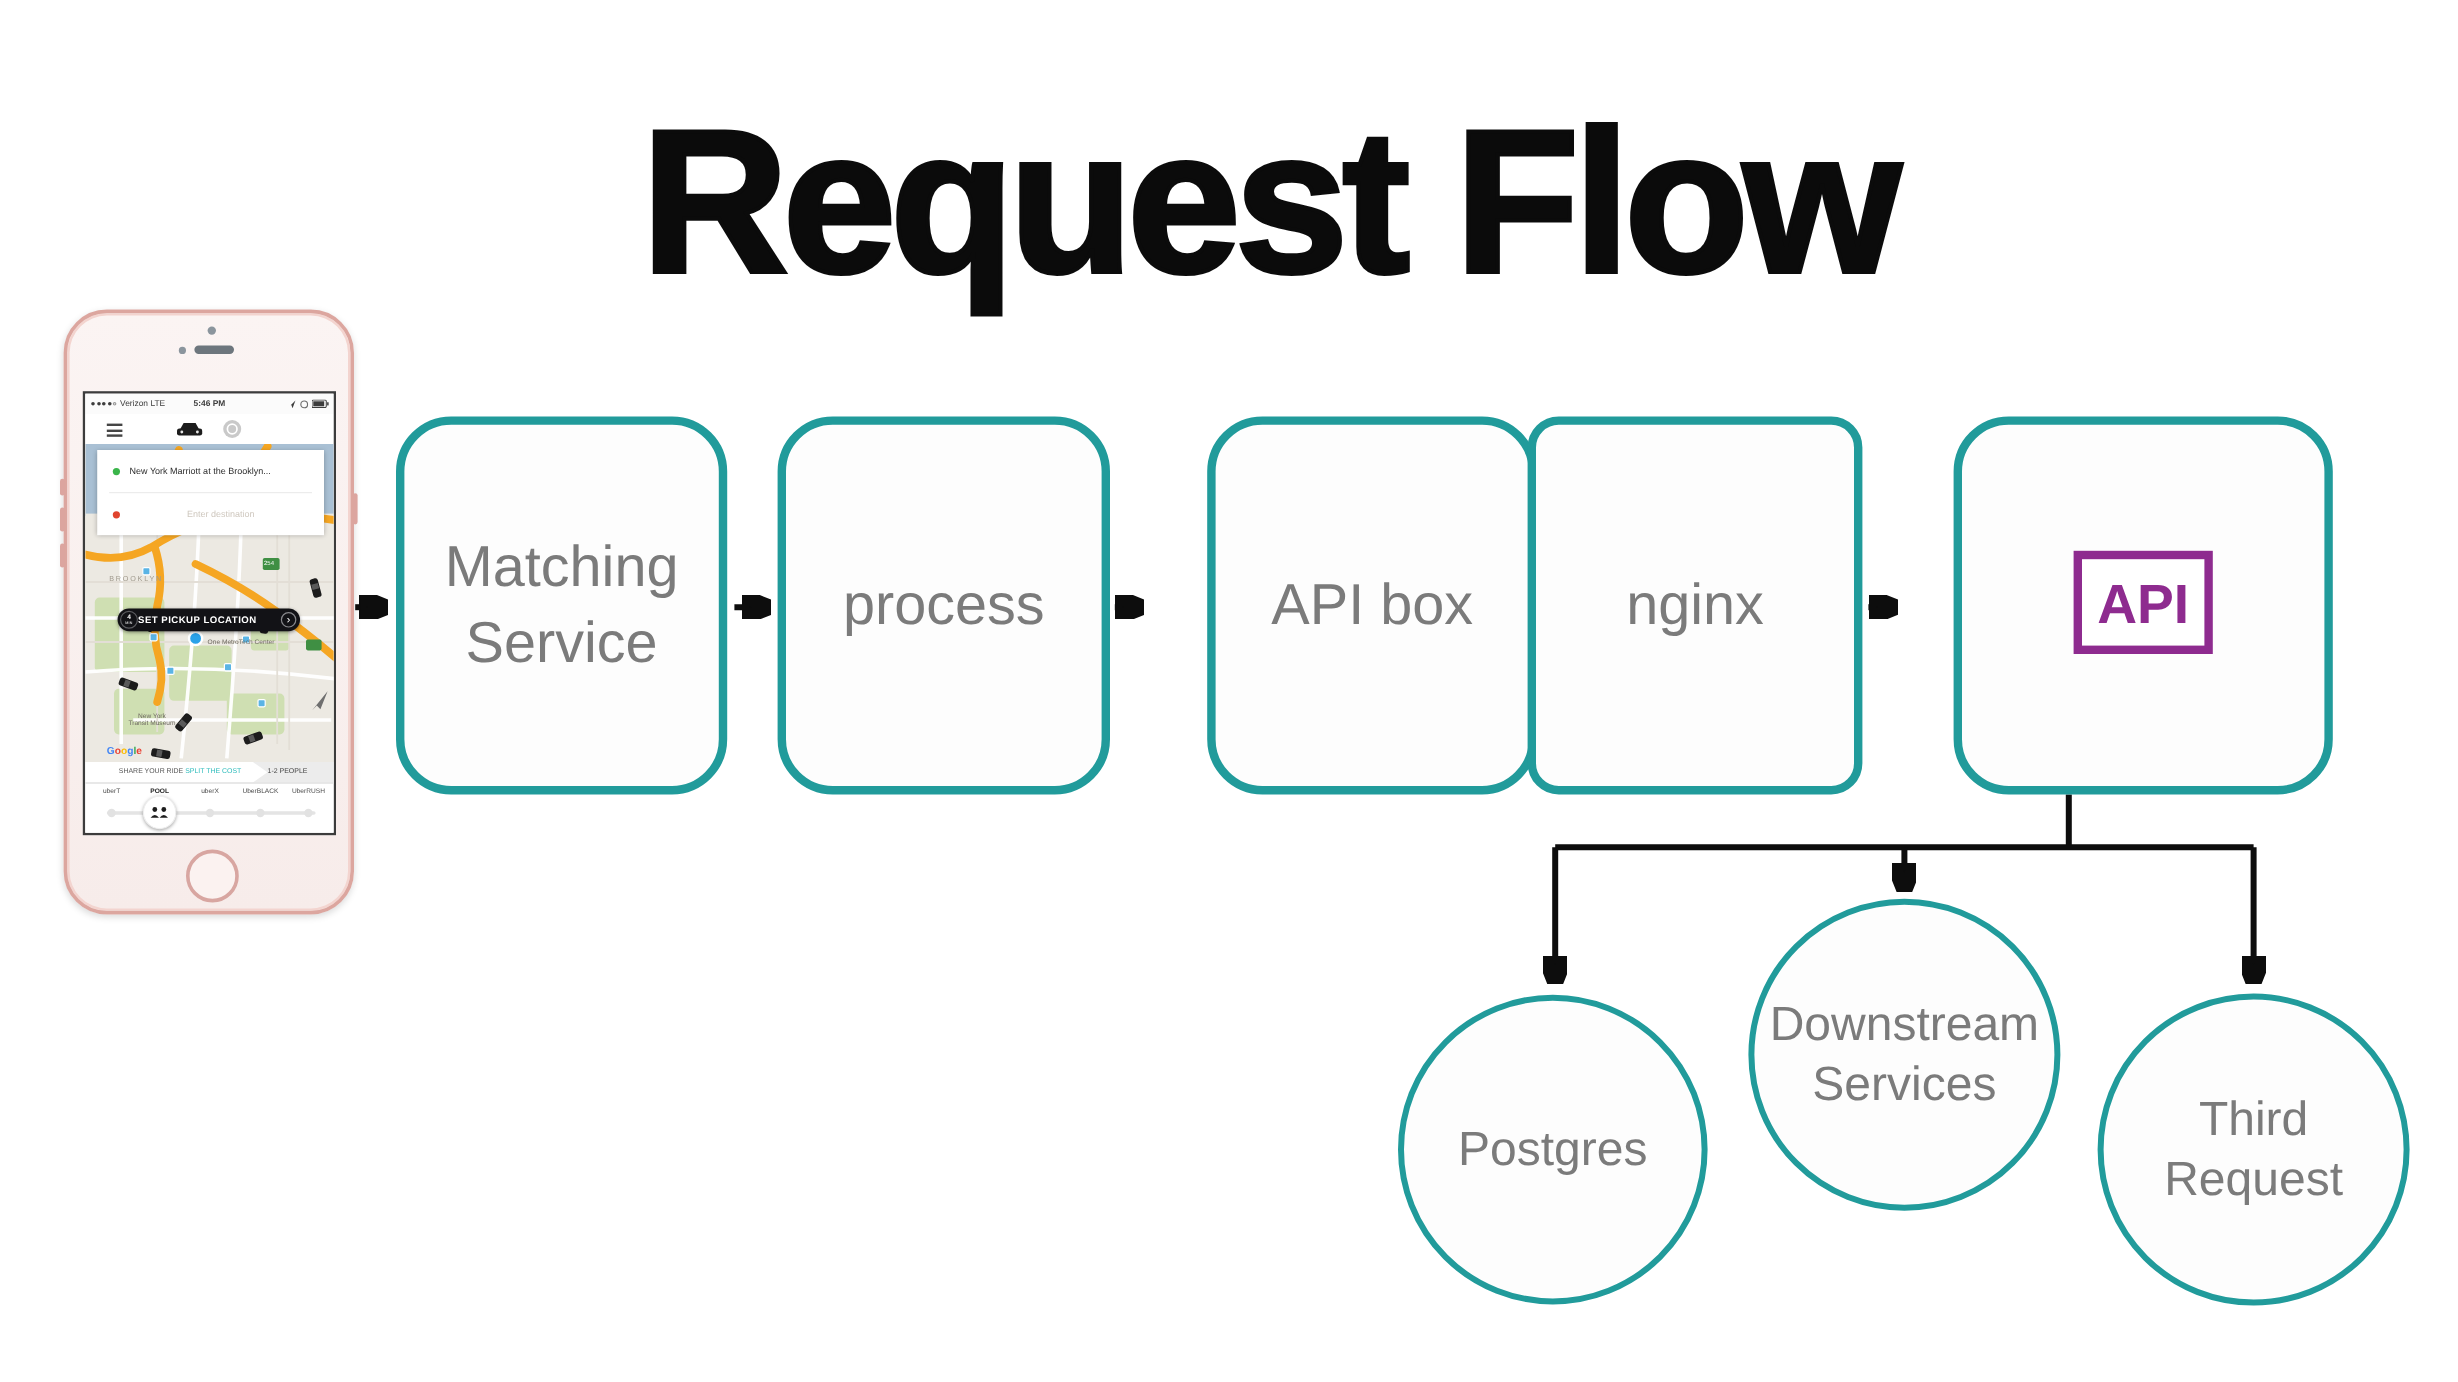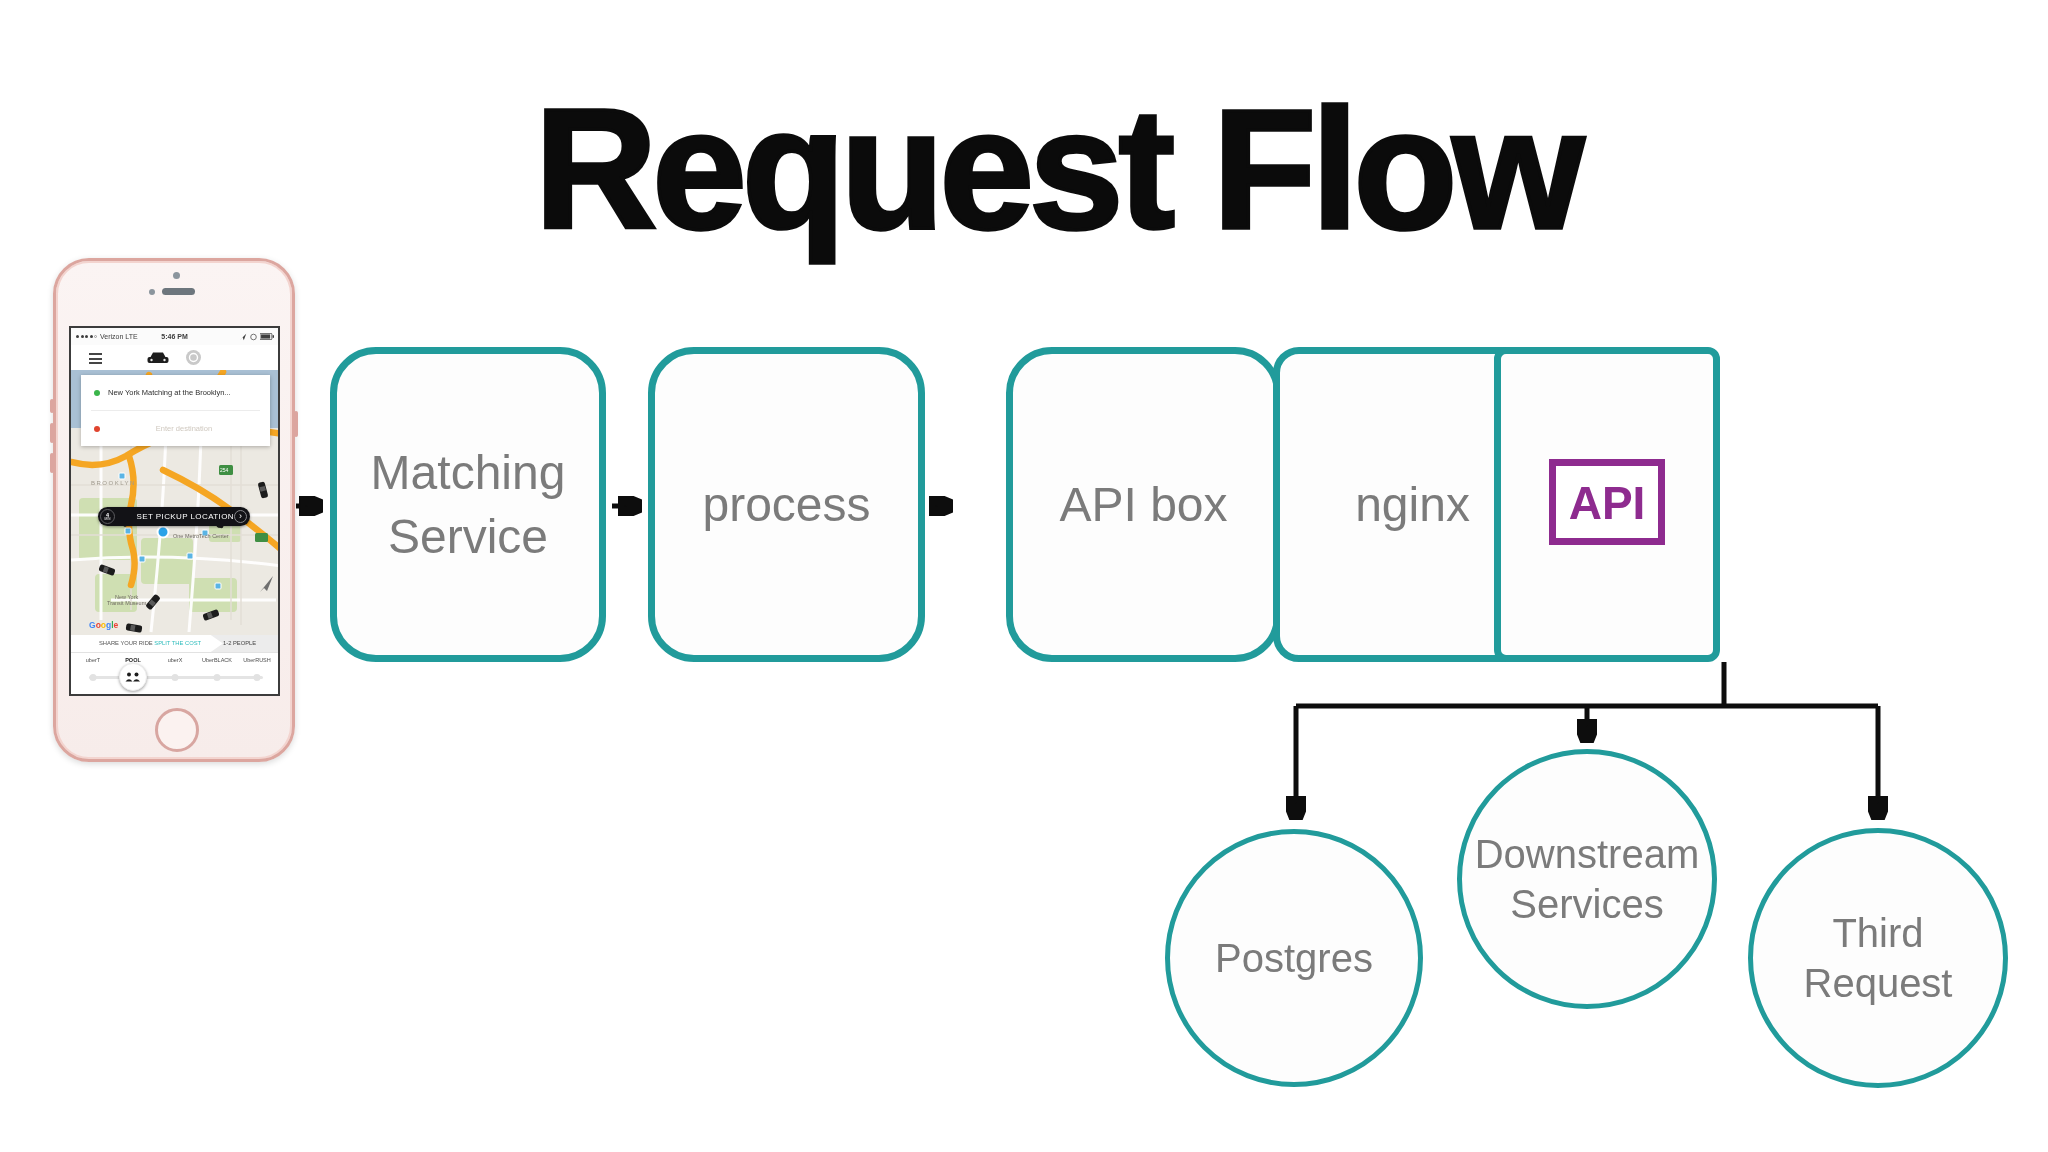--- a/index.html
+++ b/index.html
@@ -90,21 +90,21 @@
   .pickup-pill{
     position:absolute;left:27px;top:137px;width:152px;height:19px;border-radius:10px;
     background:#121216;display:flex;align-items:center;box-shadow:0 1px 3px rgba(0,0,0,.4);
   }
   .eta-badge{
     width:15px;height:15px;border-radius:50%;border:1px solid #5b5b5f;margin-left:2px;flex:none;
     color:#fff;text-align:center;line-height:1;padding-top:2.5px;
   }
   .eta-badge .v{font-size:5.5px;font-weight:bold;display:block;}
   .eta-badge .u{font-size:3px;display:block;letter-spacing:.2px;}
-  .pill-label{flex:1;text-align:right;color:#ffffff;font-size:8px;font-weight:normal;letter-spacing:.4px;}
+  .pill-label{flex:1;text-align:left;color:#ffffff;font-size:8px;font-weight:bold;letter-spacing:.4px;}
   .pill-chev{
     width:13px;height:13px;border-radius:50%;border:1px solid #87878b;margin-right:3px;flex:none;
     color:#fff;font-size:9px;line-height:11px;text-align:center;
   }
 
   
   .sheet{position:absolute;left:0;top:307px;width:211px;height:63px;background:#ffffff;}
   .share-row{position:absolute;left:0;top:0;width:100%;height:18px;background:#ececec;border-bottom:1px solid #e2e2e2;}
   .share-white{position:absolute;left:0;top:0;height:100%;width:72%;background:#ffffff;
     clip-path:polygon(0 0,92% 0,100% 50%,92% 100%,0 100%);}
@@ -150,21 +150,21 @@
   </div>
   <div class="flow-box" style="left:648px;width:277px;">
     <div class="node-label">process</div>
   </div>
   <div class="flow-box" style="left:1006px;width:275px;">
     <div class="node-label">API box</div>
   </div>
   <div class="flow-box" style="left:1273px;width:279px;border-radius:26px;">
     <div class="node-label">nginx</div>
   </div>
-  <div class="flow-box" style="left:1494px;width:226px;border-radius:12px;">
+  <div class="flow-box" style="left:1628px;width:316px;">
     <div class="api-badge">API</div>
   </div>
 
   <div class="leaf" style="left:1457px;top:749px;width:260px;height:260px;">
     <div class="node-label">Downstream
 Services</div>
   </div>
   <div class="leaf" style="left:1165px;top:829px;width:258px;height:258px;">
     <div class="node-label">Postgres</div>
   </div>
@@ -298,21 +298,21 @@
         <span class="map-label" style="left:149px;top:97px;font-size:5px;color:#ffffff;">254</span>
         <span class="map-label" style="left:102px;top:163px;font-size:5.5px;color:#6f6b62;">One MetroTech Center</span>
         <span class="map-label" style="left:36px;top:224px;font-size:5.5px;color:#6f6b62;white-space:pre-line;text-align:center;">New York
 Transit Museum</span>
         <span class="map-label" style="left:6px;top:250px;font-size:8.5px;font-weight:bold;margin-left:12px;"><span style="color: rgb(66, 133, 244);">G</span><span style="color: rgb(234, 67, 53);">o</span><span style="color: rgb(251, 188, 5);">o</span><span style="color: rgb(66, 133, 244);">g</span><span style="color: rgb(52, 168, 83);">l</span><span style="color: rgb(234, 67, 53);">e</span></span>
 
         
         <div class="ride-card">
           <div class="rc-row" style="top:0;">
             <span class="rc-dot" style="background:#3ab54a;"></span>
-            <span class="rc-text">New York Matching at the Brooklyn...</span>
+            <span class="rc-text">New York Marriott at the Brooklyn...</span>
           </div>
           <div class="rc-divider"></div>
           <div class="rc-row" style="top:36px;gap:16px;">
             <span class="rc-dot" style="background:#e0442e;"></span>
             <span class="rc-text" style="color:#cfc8bf;width:100%;text-align:center;padding-right:26px;">Enter destination</span>
           </div>
         </div>
 
         
         <div class="pickup-pill">

